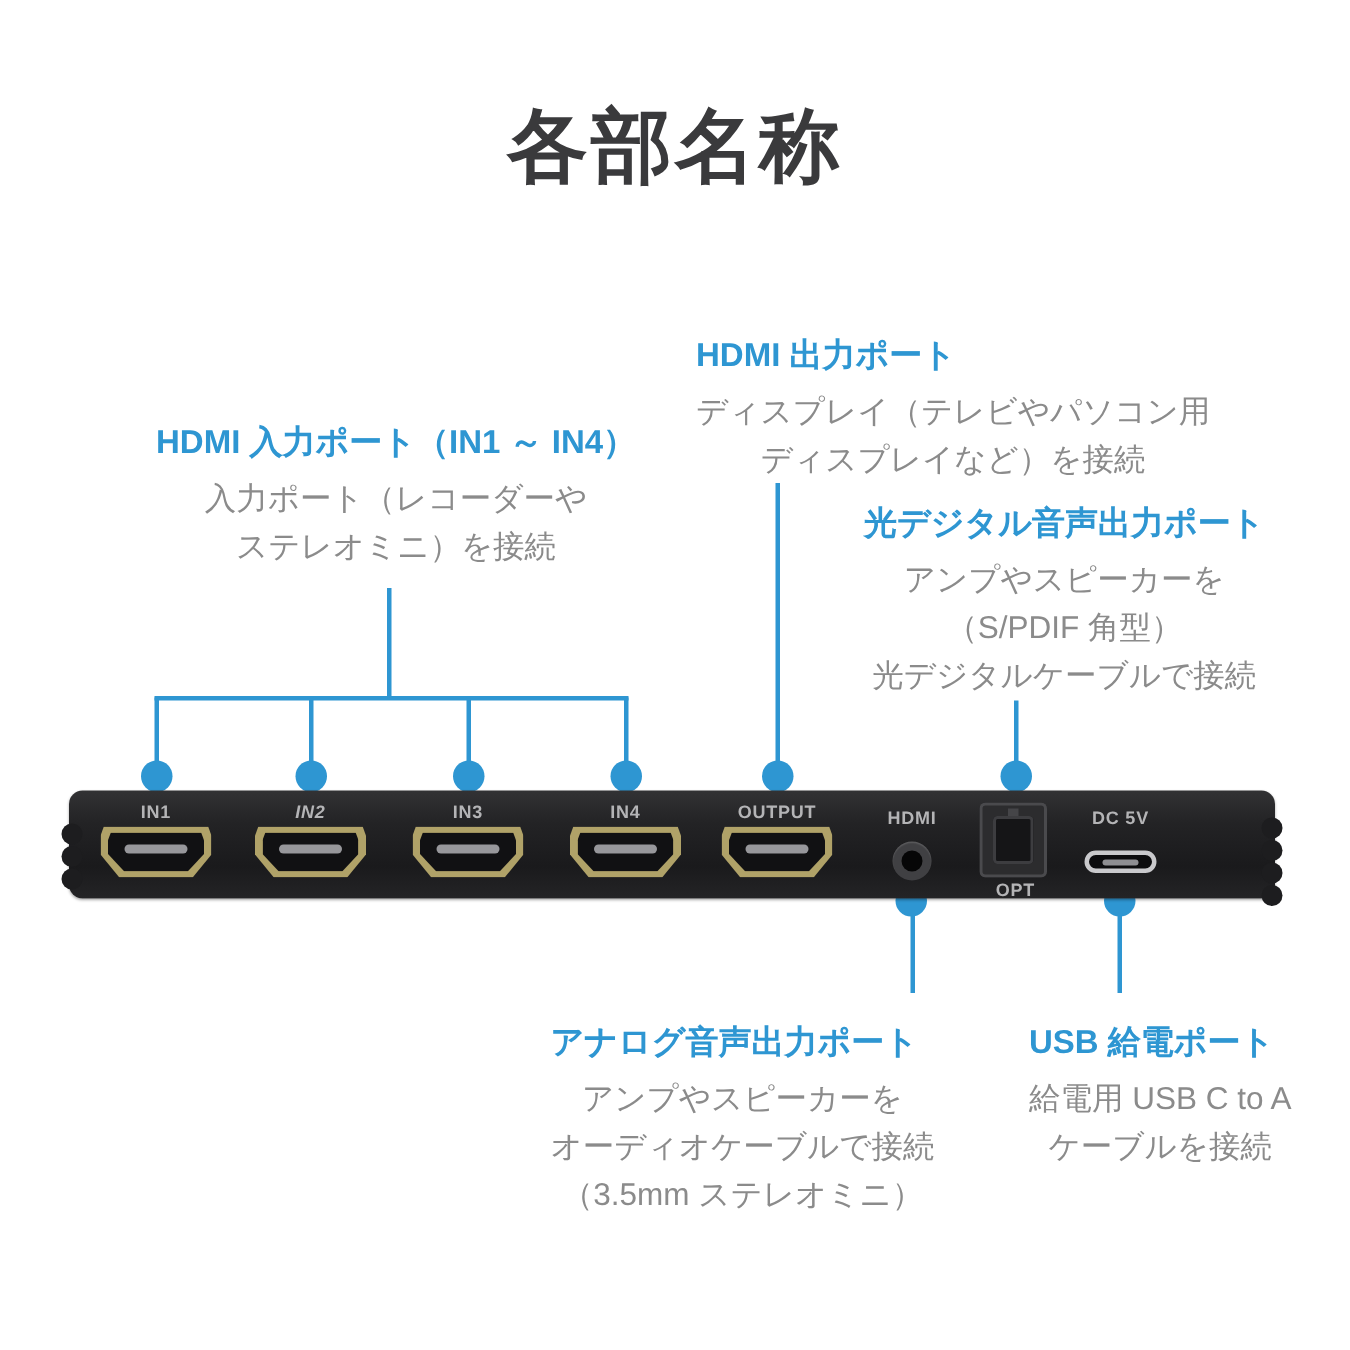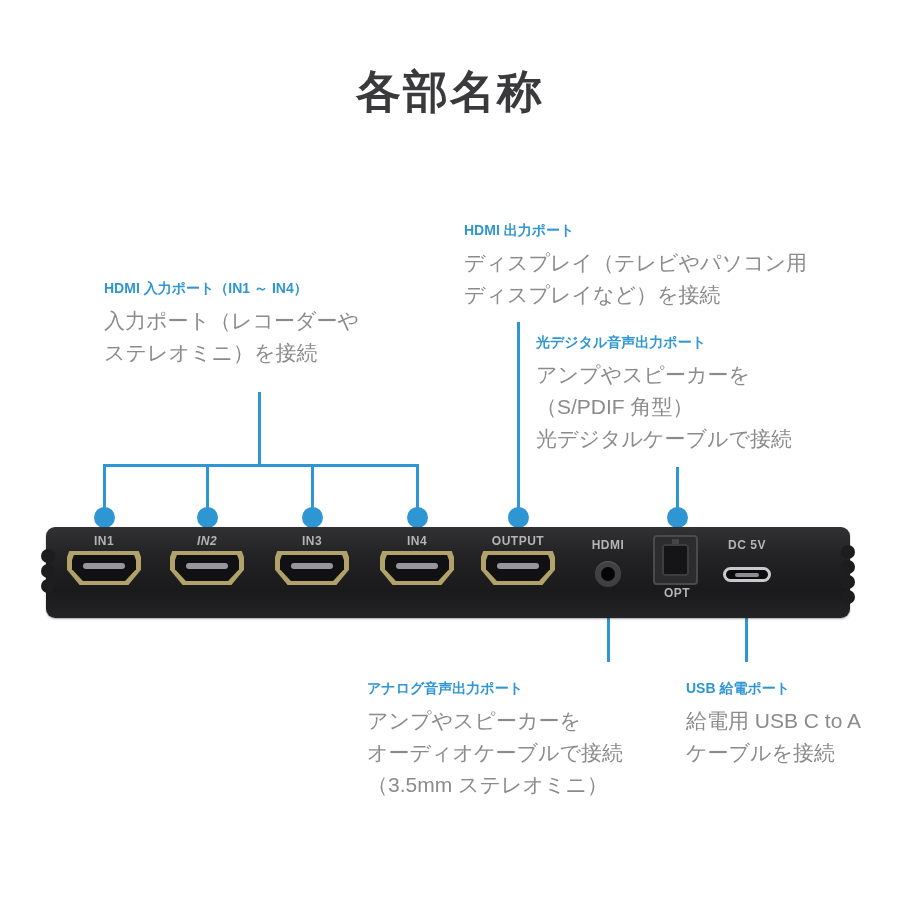--- a/index.html
+++ b/index.html
@@ -9,32 +9,32 @@
     --port-label:#b4b4b6;
     --port-gold:#b0a268;
   }
   html,body{margin:0;padding:0;background:#ffffff;}
   .page{
     position:relative;width:900px;height:900px;background:#ffffff;overflow:hidden;
     font-family:"Liberation Sans","DejaVu Sans",sans-serif;
   }
   .title{
     position:absolute;left:0;top:62px;width:900px;text-align:center;
-    font-size:45px;font-weight:700;color:var(--heading-color);letter-spacing:2px;
+    font-size:54px;font-weight:700;color:var(--heading-color);letter-spacing:2px;
   }
   .callout{position:absolute;white-space:nowrap;}
-  .callout-heading{font-size:14px;font-weight:700;color:var(--accent);margin-bottom:7px;}
-  .callout-line{font-size:21px;color:var(--body-text);line-height:32px;font-weight:500;}
+  .callout-heading{font-size:22px;font-weight:700;color:var(--accent);margin-bottom:7px;}
+  .callout-line{font-size:21px;color:var(--body-text);line-height:32px;font-weight:500;text-align:center;}
   .vline,.hline{position:absolute;background:var(--accent);}
   .vline{width:3px;}
   .hline{height:3px;}
   .dot{position:absolute;width:21px;height:21px;border-radius:50%;background:var(--accent);}
   
   .device{
-    position:absolute;left:46px;top:527px;width:804px;height:91px;border-radius:9px;
+    position:absolute;left:46px;top:527px;width:804px;height:72px;border-radius:9px;
     background:linear-gradient(180deg,#323234 0%,#232325 30%,#1a1a1c 70%,#242426 100%);
     box-shadow:0 1px 2px rgba(0,0,0,0.35);
   }
   .bump{position:absolute;width:14px;height:14px;border-radius:50%;background:#1d1d1f;}
   .port-label{
     position:absolute;font-size:12px;font-weight:700;color:var(--port-label);
     letter-spacing:0.5px;text-align:center;
   }
   .hdmi{position:absolute;width:74px;height:34px;top:24px;}
   .hdmi .outer{position:absolute;left:0;top:0;width:74px;height:34px;background:var(--port-gold);
@@ -66,21 +66,21 @@
     <div class="callout-line">入力ポート（レコーダーや</div>
     <div class="callout-line">ステレオミニ）を接続</div>
   </div>
 
   <div class="callout" style="left:464px;top:222px;">
     <div class="callout-heading">HDMI 出力ポート</div>
     <div class="callout-line">ディスプレイ（テレビやパソコン用</div>
     <div class="callout-line">ディスプレイなど）を接続</div>
   </div>
 
-  <div class="callout" style="left:536px;top:334px;">
+  <div class="callout" style="left:576px;top:334px;">
     <div class="callout-heading">光デジタル音声出力ポート</div>
     <div class="callout-line">アンプやスピーカーを</div>
     <div class="callout-line">（S/PDIF 角型）</div>
     <div class="callout-line">光デジタルケーブルで接続</div>
   </div>
 
   <div class="callout" style="left:367px;top:680px;">
     <div class="callout-heading">アナログ音声出力ポート</div>
     <div class="callout-line">アンプやスピーカーを</div>
     <div class="callout-line">オーディオケーブルで接続</div>

